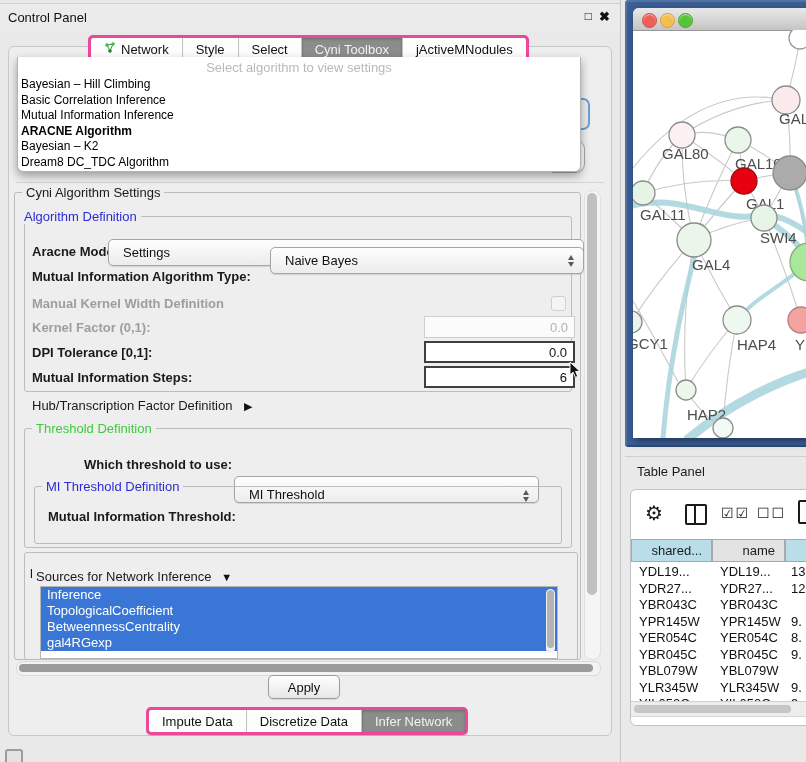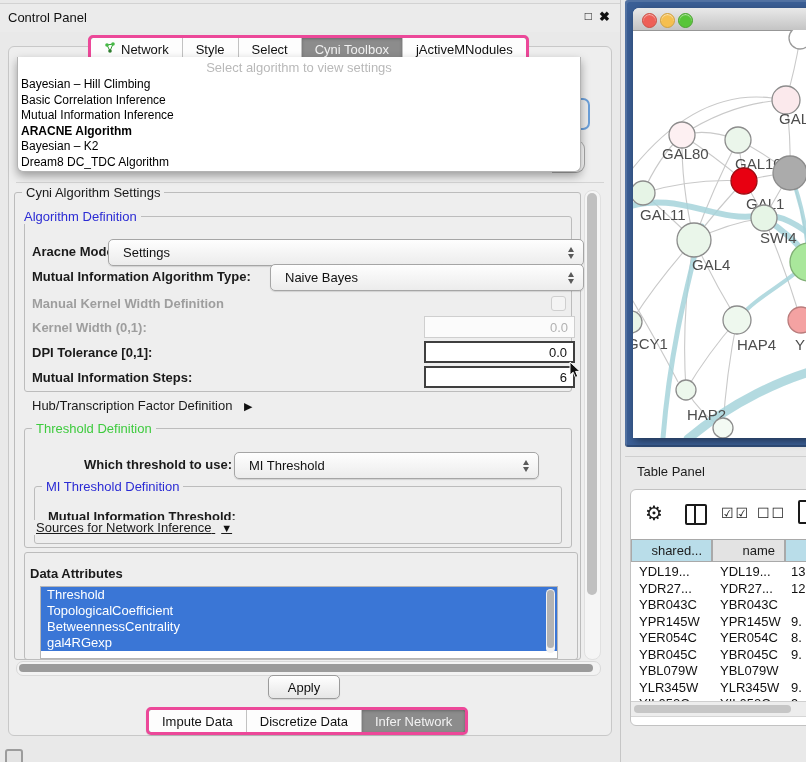--- a/index.html
+++ b/index.html
@@ -173,32 +173,32 @@
   <span class="lbl abs" style="left:32px;top:244px;">Aracne Mode:</span>
   <div class="combo" style="left:108px;top:239px;width:460px;height:25px;">
     <span>Settings</span>
     <span class="spin">
         <span class="tri-u"></span>
         <span class="tri-d"></span>
       </span>
   </div>
 
   <span class="lbl abs" style="left:32px;top:269px;">Mutual Information Algorithm Type:</span>
-  <div class="combo" style="left:270px;top:264px;width:298px;height:25px;">
+  <div class="combo" style="left:270px;top:247px;width:298px;height:25px;">
     <span>Naive Bayes</span>
     <span class="spin">
         <span class="tri-u"></span>
         <span class="tri-d"></span>
       </span>
   </div>
 
   <span class="lbl dis abs" style="left:32px;top:296px;">Manual Kernel Width Definition</span>
   <span class="checkbox" style="left:551px;top:296px;"></span>
 
-  <span class="lbl dis abs" style="left:32px;top:320px;">Kernel Width (0,1):</span>
+  <span class="lbl dis abs" style="left:32px;top:320px;">Kernel Factor (0,1):</span>
   <div class="field dim" style="left:424px;top:316px;width:143px;height:20px;">
     <span>0.0</span>
   </div>
 
   <span class="lbl abs" style="left:32px;top:345px;">DPI Tolerance [0,1]:</span>
   <div class="field strong" style="left:424px;top:341px;width:141px;height:18px;">
     <span>0.0</span>
   </div>
 
   <span class="lbl abs" style="left:32px;top:370px;">Mutual Information Steps:</span>
@@ -208,46 +208,46 @@
 
   <span class="lbl plain abs" style="left:32px;top:398px;font-weight:500;">
     <span>Hub/Transcription Factor Definition</span>
     <span class="arrow-ico" style="margin-left:8px;">▶</span>
   </span>
 
   <div class="abs grp" style="left:24px;top:428px;width:546px;height:118px;"></div>
   <span class="abs grp-title gt-green" style="left:32px;top:421px;">Threshold Definition</span>
 
   <span class="lbl abs" style="left:84px;top:457px;">Which threshold to use:</span>
-  <div class="combo" style="left:234px;top:452px;width:289px;height:25px;">
+  <div class="combo" style="left:234px;top:476px;width:289px;height:25px;align-items:flex-end;">
     <span>MI Threshold</span>
     <span class="spin">
         <span class="tri-u"></span>
         <span class="tri-d"></span>
       </span>
   </div>
 
   <div class="abs grp" style="left:34px;top:486px;width:526px;height:56px;"></div>
   <span class="abs grp-title gt-blue" style="left:42px;top:479px;">MI Threshold Definition</span>
 
   <span class="lbl abs" style="left:48px;top:509px;">Mutual Information Threshold:</span>
 
   <div class="abs grp" style="left:24px;top:552px;width:552px;height:106px;"></div>
-  <span class="abs grp-title" style="left:32px;top:520px;text-decoration:underline;">
+  <span class="abs grp-title" style="left:32px;top:569px;">
     <span>Sources for Network Inference</span>
     <span class="arrow-ico" style="margin-left:6px;">▼</span>
   </span>
 
   <span class="lbl abs" style="left:30px;top:566px;">Data Attributes</span>
 
   <div class="abs listbox" id="sources-list">
     <div class="list-vscroll">
         <div class="th"></div>
       </div>
-  <div class="src-item sel">Threshold</div>
+  <div class="src-item sel">Inference</div>
       <div class="src-item sel">TopologicalCoefficient</div>
       <div class="src-item sel">BetweennessCentrality</div>
       <div class="src-item sel">gal4RGexp</div>
     </div>
 
   <div class="abs hscroll">
       <div class="th"></div>
     </div>
   <div class="abs vscroll">
       <div class="th"></div>

